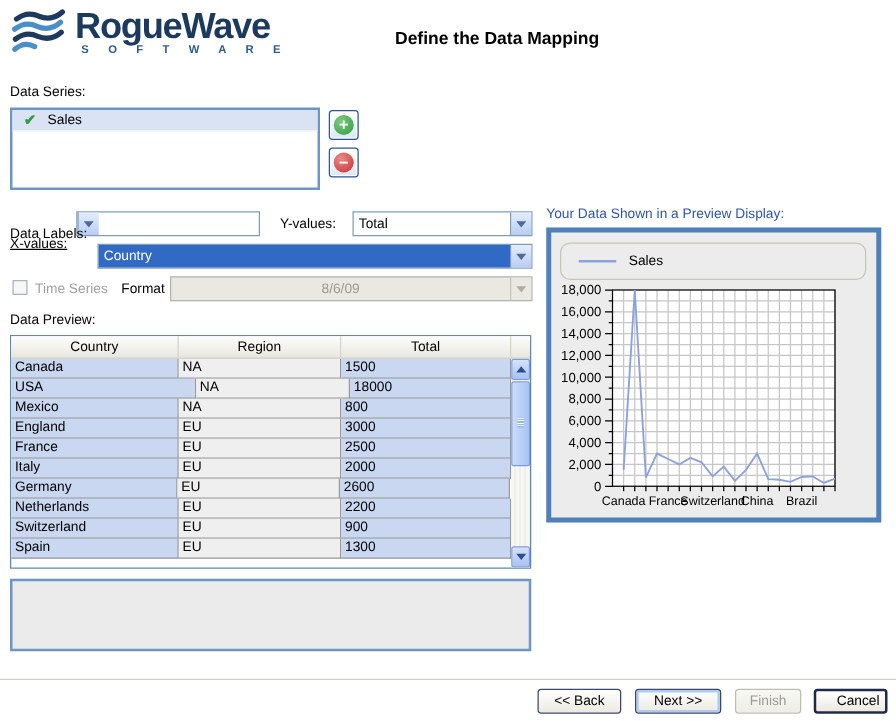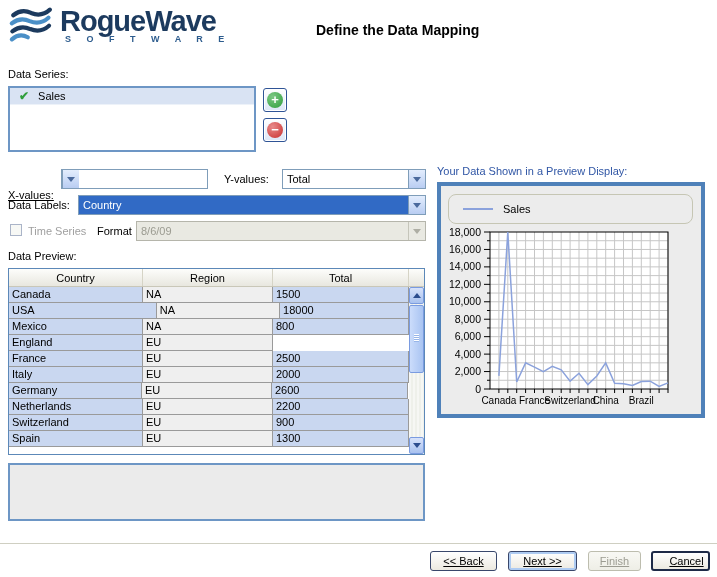--- a/index.html
+++ b/index.html
@@ -30,21 +30,21 @@
 
   
   .combo{position:absolute;height:20px;background:#fff;border:1px solid #7f9db9;display:flex;align-items:stretch;}
   .combo .txt{flex:1;padding:2px 4px;white-space:nowrap;overflow:hidden;line-height:15px;}
   .combo .drop{width:17px;border-left:1px solid #7f9db9;background:linear-gradient(#e3edfd,#b9cdf2);
                display:flex;align-items:center;justify-content:center;}
   .combo .drop::after{content:"";border-left:4px solid transparent;border-right:4px solid transparent;
                border-top:5px solid #4b6a9d;}
   .combo.selected .txt{background:#316ac5;color:#fff;}
   .combo.disabled{background:#e9e9e2;border-color:#b5b5ab;}
-  .combo.disabled .txt{color:#9b9b91;}
+  .combo.disabled .txt{color:#9b9b91;text-align:center;}
   .combo.disabled .drop{background:#e9e9e2;border-left-color:#c5c5ba;}
   .combo.disabled .drop::after{border-top-color:#aeaea4;}
 
   .checkbox{position:absolute;width:12px;height:12px;border:1px solid #aab4c8;background:#f7f8f5;}
   .gray{color:#a0a0a0;}
 
   
   .grid{position:absolute;left:8px;top:268px;width:417px;height:187px;border:1px solid #5c88b8;
         background:#fff;display:flex;flex-direction:column;}
   .grid-header{display:flex;height:18px;background:linear-gradient(#fdfdfb,#e8e7df);
@@ -80,21 +80,21 @@
   .preview-panel{position:absolute;left:437px;top:182px;width:268px;height:236px;background:#ececec;border:4px solid #4f81b9;}
   .legend-box{position:absolute;left:7px;top:8px;width:245px;height:30px;border:1px solid #c6c6b4;border-radius:8px;
               display:flex;align-items:center;}
   .legend-line{width:30px;border-top:2px solid #8ba2dc;margin-left:14px;}
   .legend-text{margin-left:10px;}
   .chart-svg{position:absolute;left:0;top:40px;}
 
   
   .footer-sep{position:absolute;left:0;top:543px;width:717px;height:2px;border-top:1px solid #cfcfc2;border-bottom:1px solid #ffffff;}
   .btn{position:absolute;top:551px;height:20px;border-radius:3px;border:1px solid #39476b;
-       background:linear-gradient(#ffffff,#ece9e0);text-align:center;font-size:11px;line-height:19px;text-decoration:underline;}
+       background:linear-gradient(#ffffff,#ece9e0);text-align:center;font-size:11px;line-height:19px;}
   .btn.focused{box-shadow:inset 0 0 0 2px #aecbf2;}
   .btn.disabled{border-color:#bdbdae;color:#9c9c92;background:linear-gradient(#f8f8f4,#eeeee6);}
   .btn.default{border-color:#1e2a47;border-width:2px;line-height:17px;padding-left:12px;}
 </style>
 </head>
 <body>
 
 <div class="window">
 
   <div class="logo">
@@ -130,21 +130,21 @@
   <div class="lbl" style="left:8px;top:189px;text-decoration:underline;">X-values:</div>
   <div class="combo" style="left:61px;top:169px;width:147px;">
     <div class="drop"></div>
   </div>
   <div class="lbl" style="left:224px;top:173px;">Y-values:</div>
   <div class="combo" style="left:282px;top:169px;width:144px;">
     <div class="txt">Total</div>
     <div class="drop"></div>
   </div>
 
-  <div class="lbl" style="left:8px;top:199px;">Data Labels:</div>
+  <div class="lbl" style="left:8px;top:181px;">Data Labels:</div>
   <div class="combo selected" style="left:78px;top:195px;width:348px;">
     <div class="txt">Country</div>
     <div class="drop"></div>
   </div>
 
   <div class="checkbox" style="left:10px;top:224px;"></div>
   <div class="lbl gray" style="left:28px;top:225px;">Time Series</div>
   <div class="lbl" style="left:97px;top:225px;">Format</div>
   <div class="combo disabled" style="left:136px;top:221px;width:290px;">
     <div class="txt">8/6/09</div>
@@ -171,20 +171,21 @@
             <div class="cell mapped" style="width: 136px;">18000</div>
           </div>
           <div class="grow">
             <div class="cell mapped" style="width: 134px;">Mexico</div>
             <div class="cell plain" style="width: 130px;">NA</div>
             <div class="cell mapped" style="width: 136px;">800</div>
           </div>
           <div class="grow">
             <div class="cell mapped" style="width: 134px;">England</div>
             <div class="cell plain" style="width: 130px;">EU</div>
+            <div class="cell mapped" style="width: 136px;">3000</div>
           </div>
           <div class="grow">
             <div class="cell mapped" style="width: 134px;">France</div>
             <div class="cell plain" style="width: 130px;">EU</div>
             <div class="cell mapped" style="width: 136px;">2500</div>
           </div>
           <div class="grow">
             <div class="cell mapped" style="width: 134px;">Italy</div>
             <div class="cell plain" style="width: 130px;">EU</div>
             <div class="cell mapped" style="width: 136px;">2000</div>

